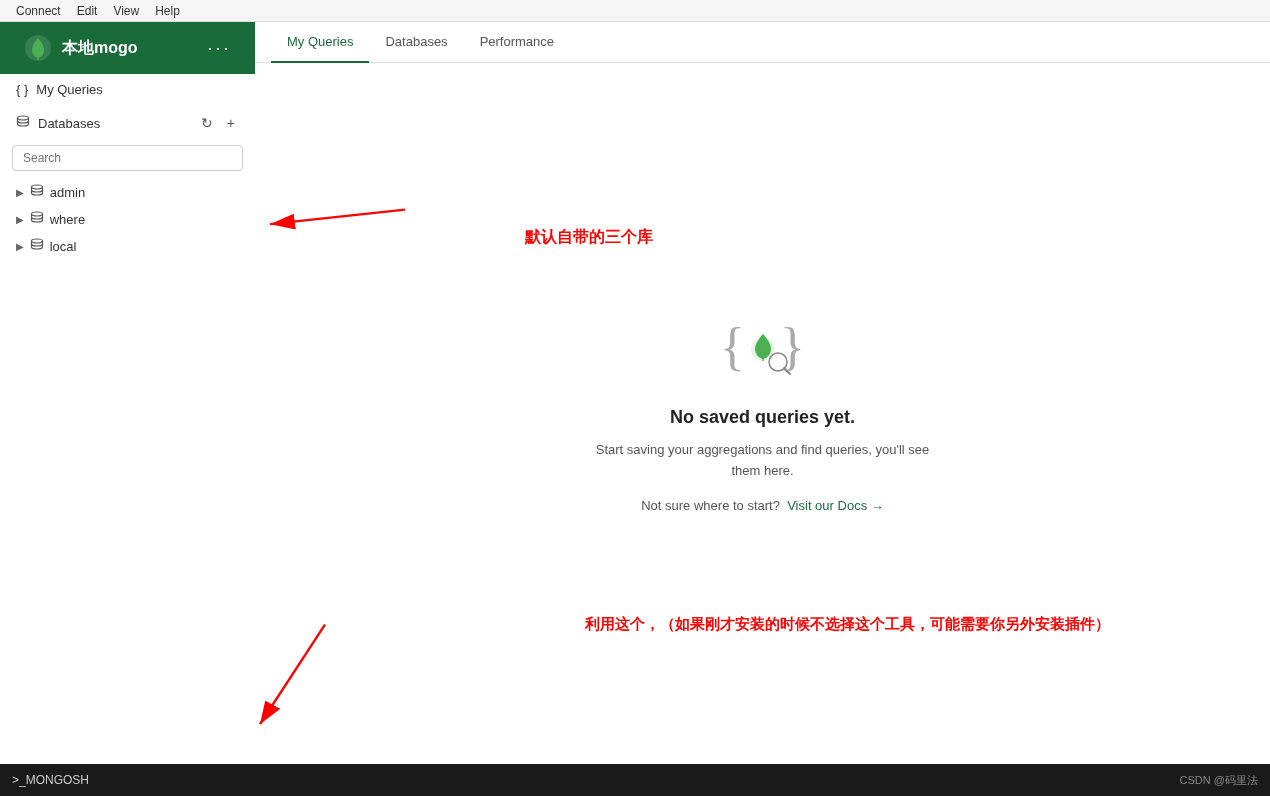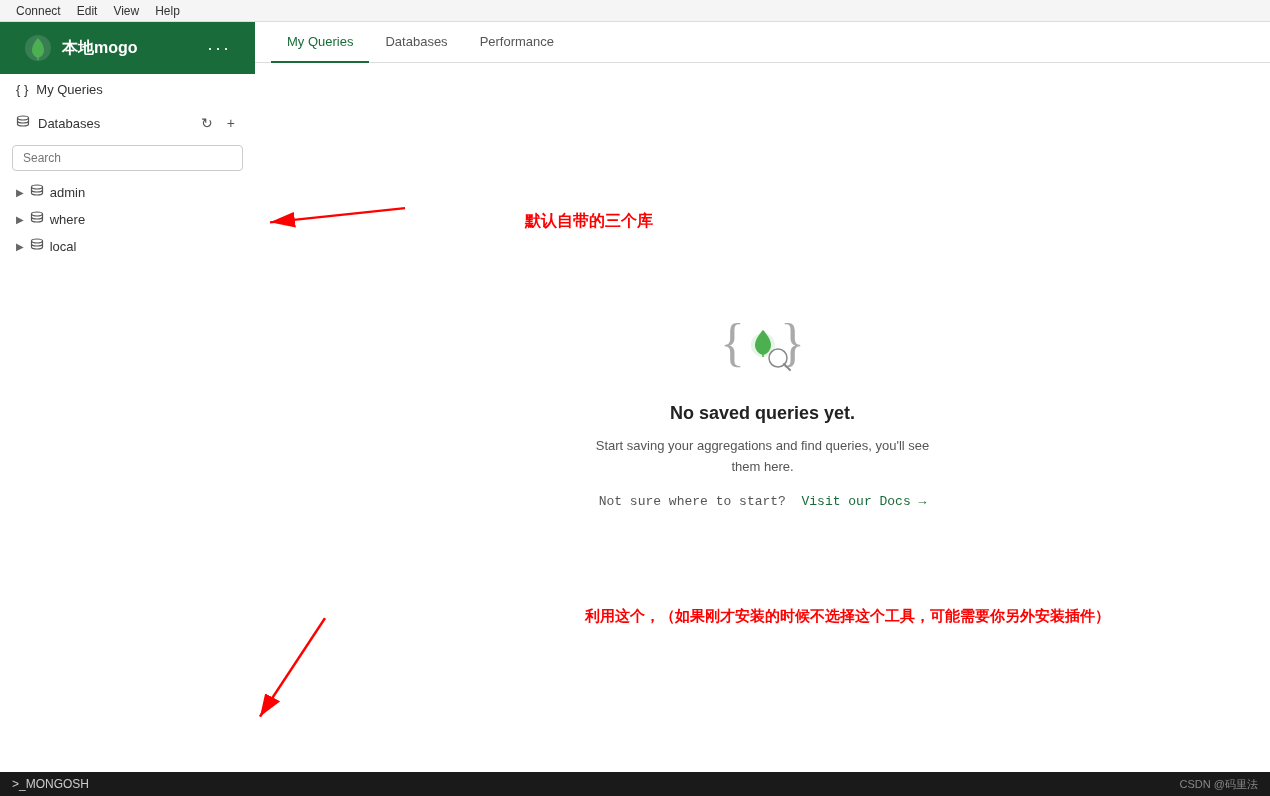--- a/index.html
+++ b/index.html
@@ -142,24 +142,23 @@
     }
 
     
     .status-bar {
       background: #1a1a1a;
       color: #ccc;
       height: 24px;
       display: flex;
       align-items: center;
       justify-content: space-between;
-      padding: 8px 12px;
+      padding: 16px 12px;
       font-size: 12px;
       flex-shrink: 0;
-      margin-top: 16px;
     }
 
     .status-bar-right {
       color: #888;
       font-size: 11px;
     }
 
     
     .main-content {
       flex: 1;
@@ -224,38 +223,37 @@
     .empty-desc {
       font-size: 13px;
       color: #555;
       line-height: 1.6;
       margin-bottom: 16px;
     }
 
     .docs-link {
       font-size: 13px;
       color: #555;
-      font-family: Liberation Mono, monospace;
     }
 
     .docs-link a {
       color: #1a6b3a;
       text-decoration: none;
     }
 
     
     .annotation-container {
       position: absolute;
       top: 0; left: 0; right: 0; bottom: 0;
       pointer-events: none;
     }
 
     .annotation-label-1 {
       position: absolute;
-      top: 148px;
+      top: 164px;
       left: 270px;
       color: red;
       font-size: 16px;
       font-weight: bold;
       font-family: Liberation Mono, monospace;
     }
 
     .annotation-label-2 {
       position: absolute;
       bottom: 130px;

